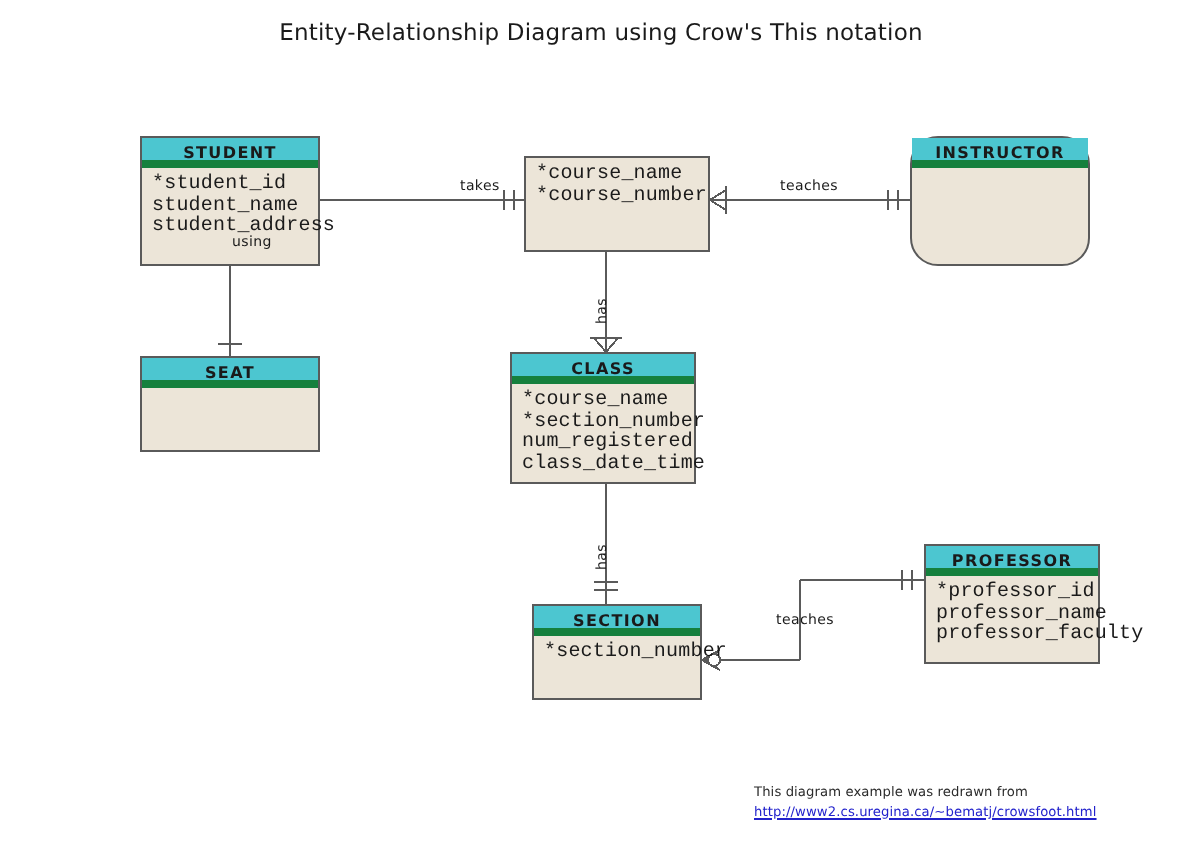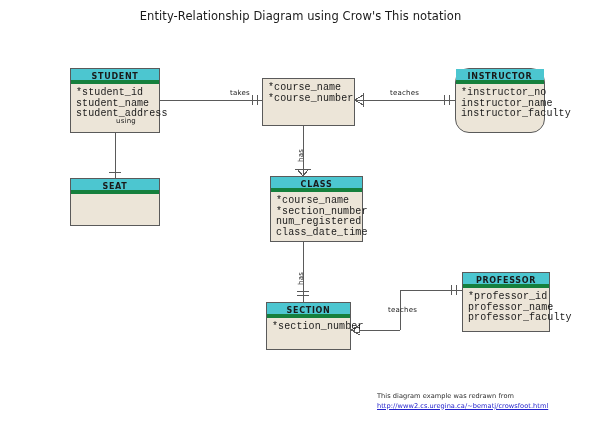--- a/index.html
+++ b/index.html
@@ -179,32 +179,27 @@
 
   <div class="entity" style="left:262px; top:78px; width:93px; height:48px;">
     <div class="entity-body">
       <div class="attr">*course_name</div>
       <div class="attr">*course_number</div>
     </div>
   </div>
 
   <div class="entity" style="left:455px; top:68px; width:90px; height:65px;border-radius:14px;">
     <div class="entity-header">INSTRUCTOR</div>
-    <div class="entity-body">
-      <div class="attr">*instructor_no</div>
-      <div class="attr">instructor_name</div>
-      <div class="attr">instructor_faculty</div>
-    </div>
   </div>
 
   <div class="entity" style="left:70px; top:178px; width:90px; height:48px;">
     <div class="entity-header">SEAT</div>
   </div>
 
-  <div class="entity" style="left:270px; top:176px; width:93px; height:66px;">
+  <div class="entity" style="left:255px; top:176px; width:93px; height:66px;">
     <div class="entity-header">CLASS</div>
     <div class="entity-body">
       <div class="attr">*course_name</div>
       <div class="attr">*section_number</div>
       <div class="attr">num_registered</div>
       <div class="attr">class_date_time</div>
     </div>
   </div>
 
   <div class="entity" style="left:266px; top:302px; width:85px; height:48px;">

